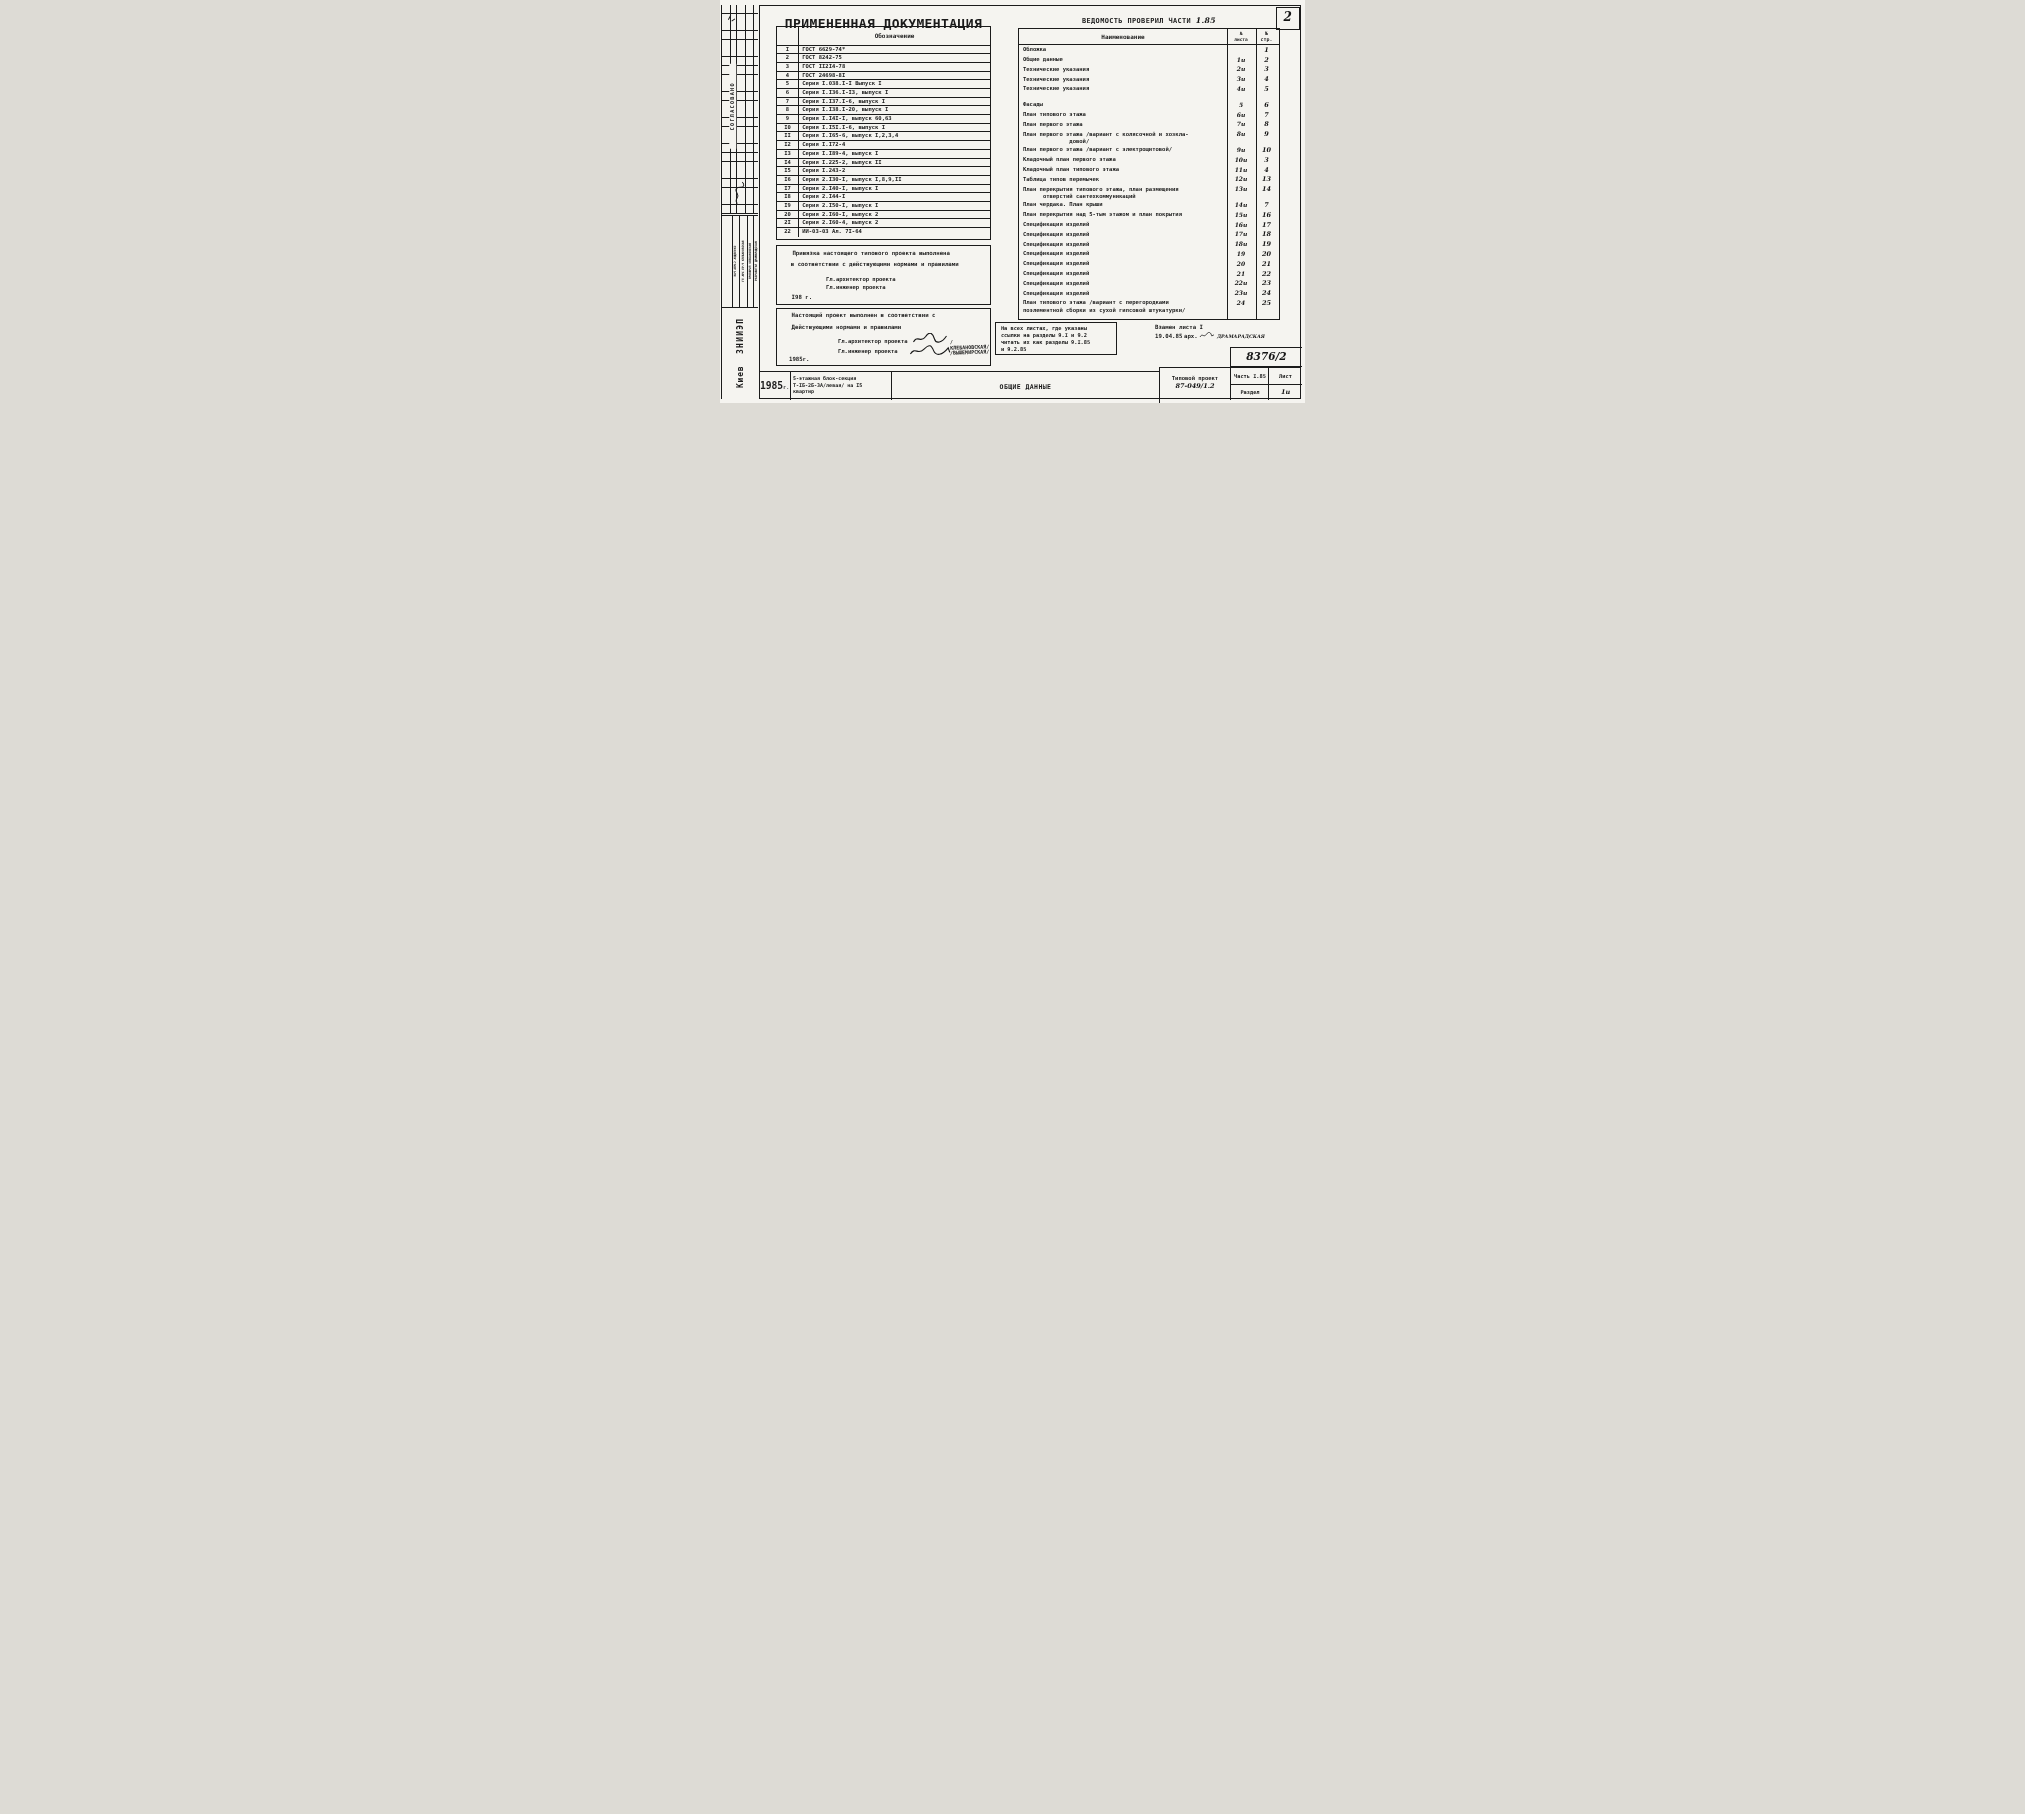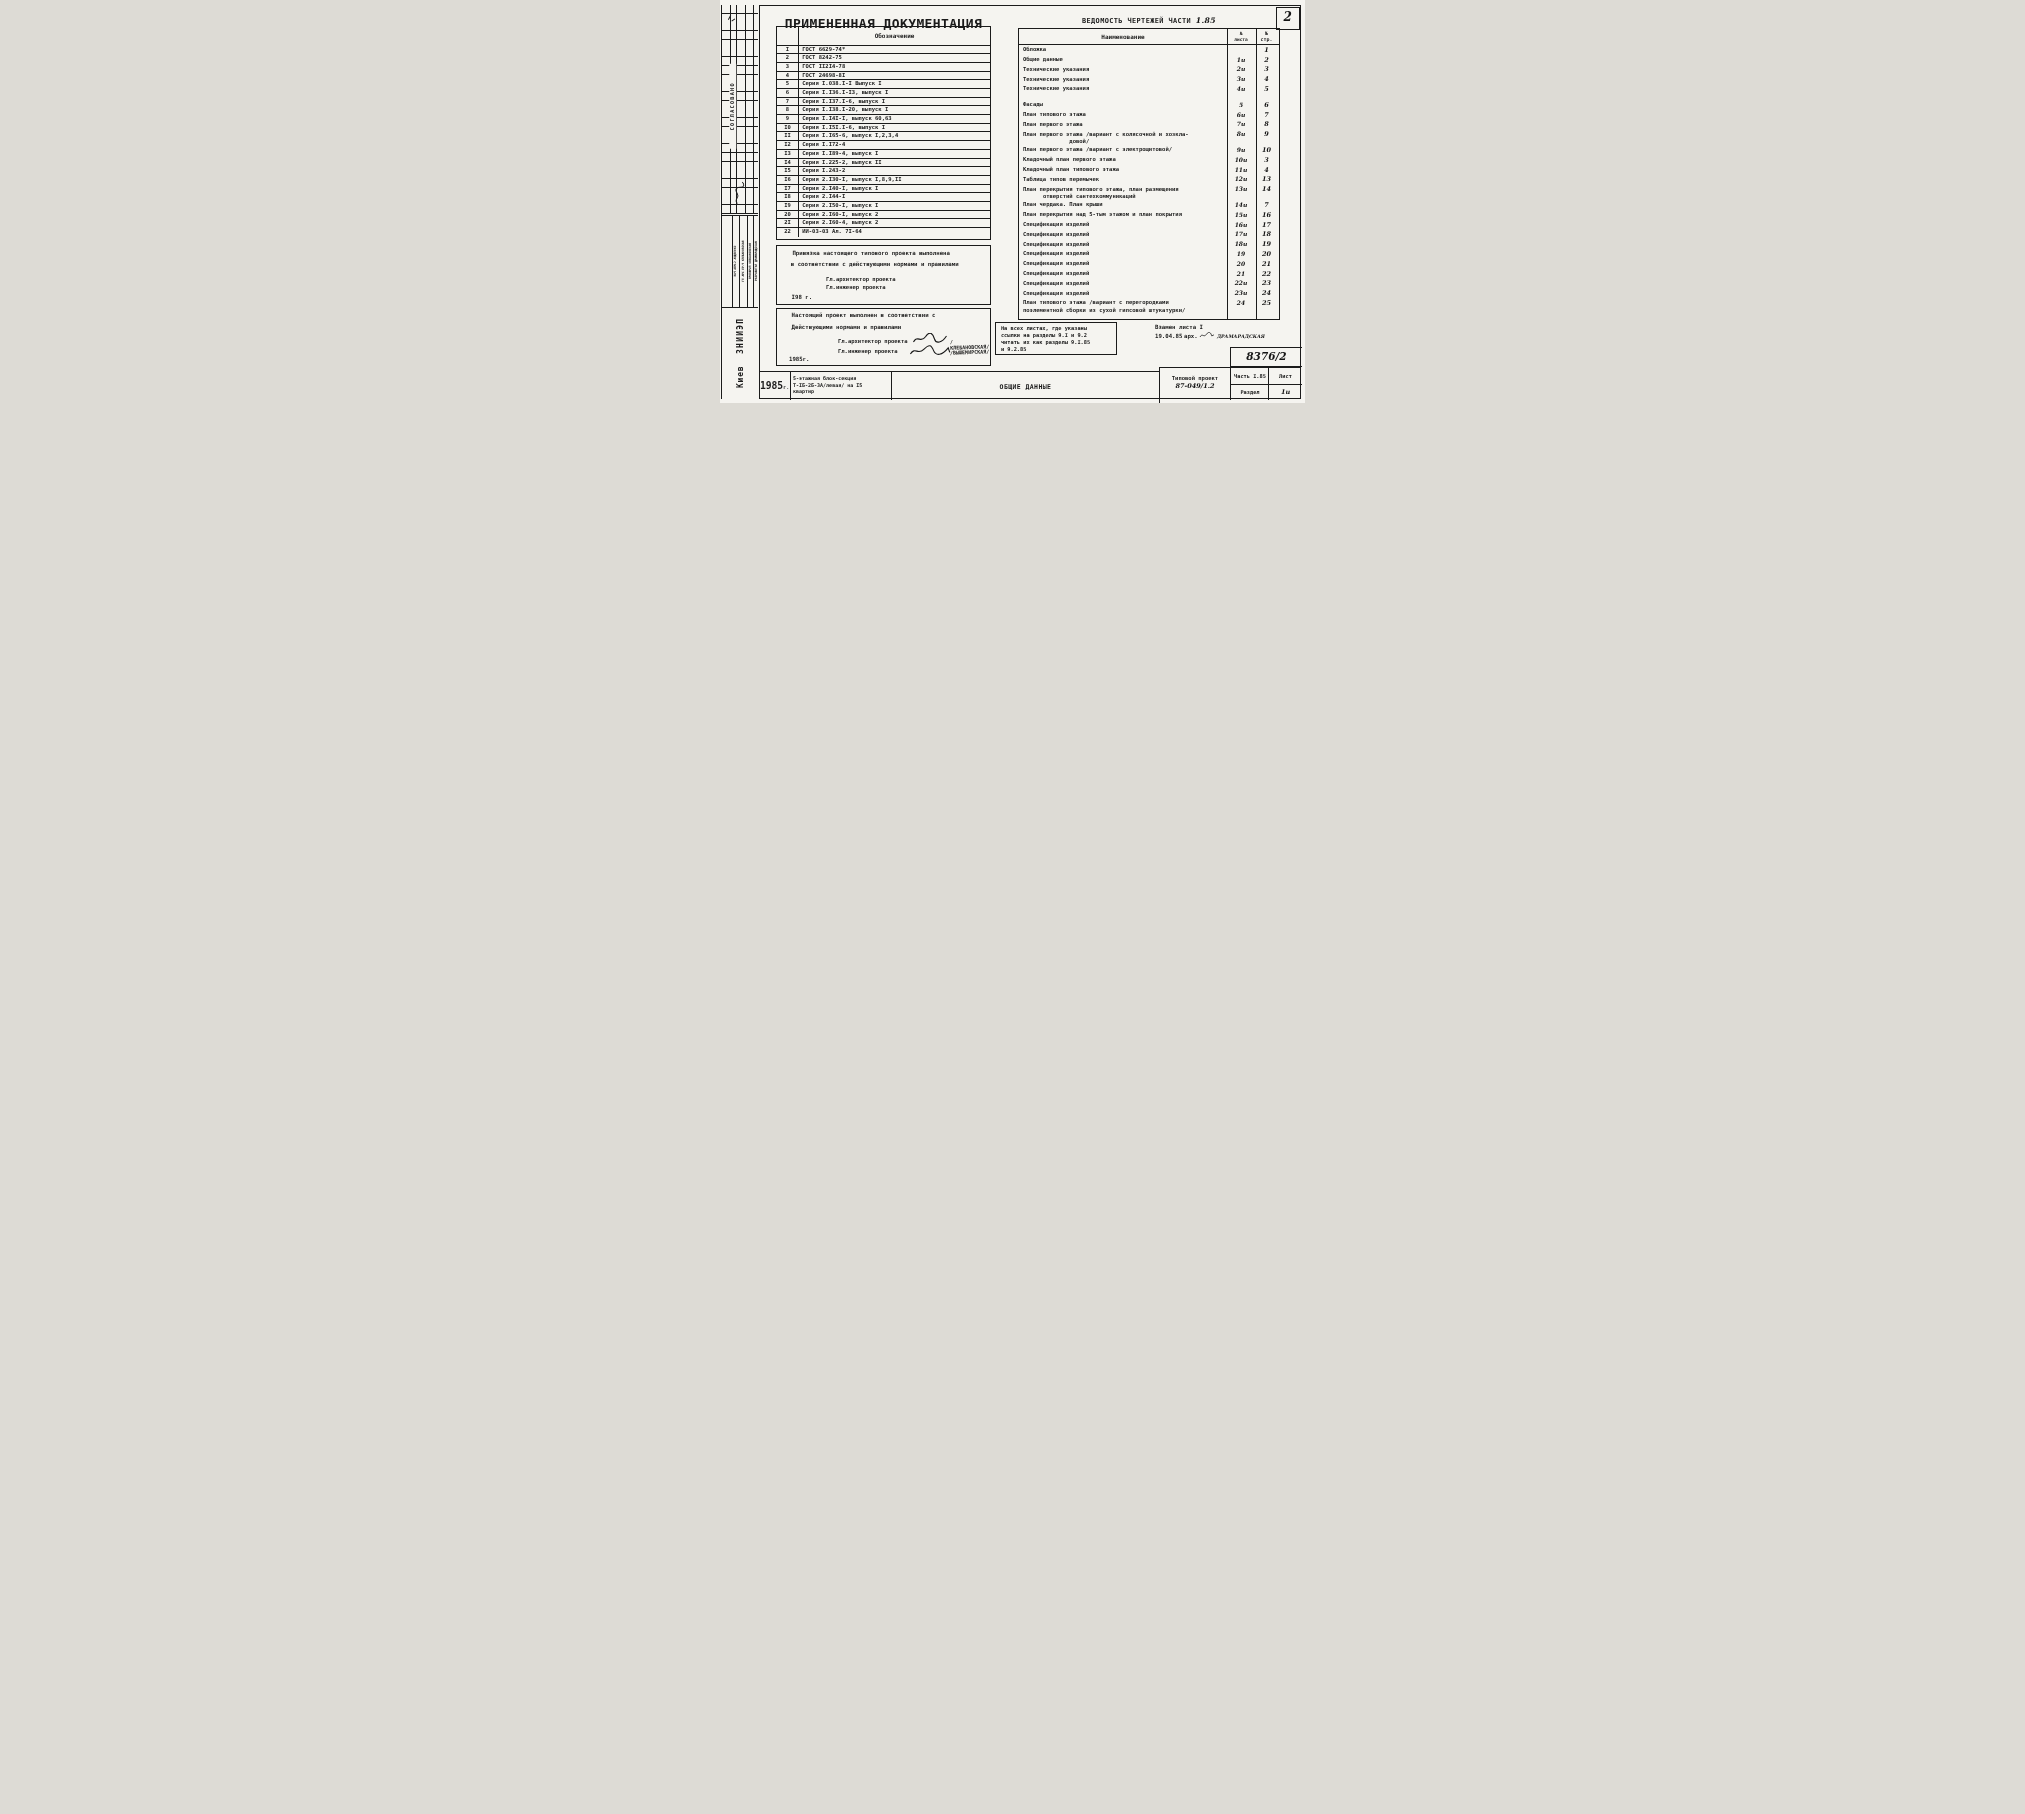--- a/index.html
+++ b/index.html
@@ -123,21 +123,21 @@
   <span class="vtext tw sig-col" style="left:-15.4px; top:259px">ПРОВЕРИЛ  КЛЕБАНОВСКАЯ</span>
   <span class="vtext tw sig-col" style="left:-9.3px; top:259px">РАЗРАБОТАЛ ДРАМАРАДСКАЯ</span>
 
   <span class="vtext tw org1">ЗНИИЭП</span>
   <span class="vtext tw org2">Киев</span>
 
   <div class="pagebox hand">2</div>
 
   <div class="abs tw l-title">ПРИМЕНЕННАЯ ДОКУМЕНТАЦИЯ</div>
   <div class="abs tw r-title">
-    <span>ВЕДОМОСТЬ ЧЕРТЕЖЕЙ</span>
+    <span>ВЕДОМОСТЬ ПРОВЕРИЛ</span>
     <span>ЧАСТИ</span>
     <span class="hand">1.85</span>
   </div>
 
   <div class="ltable">
     <div class="lt-header">
       <div class="lt-num-h"></div>
       <div class="lt-des-h tw">Обозначение</div>
     </div>
     <div>

